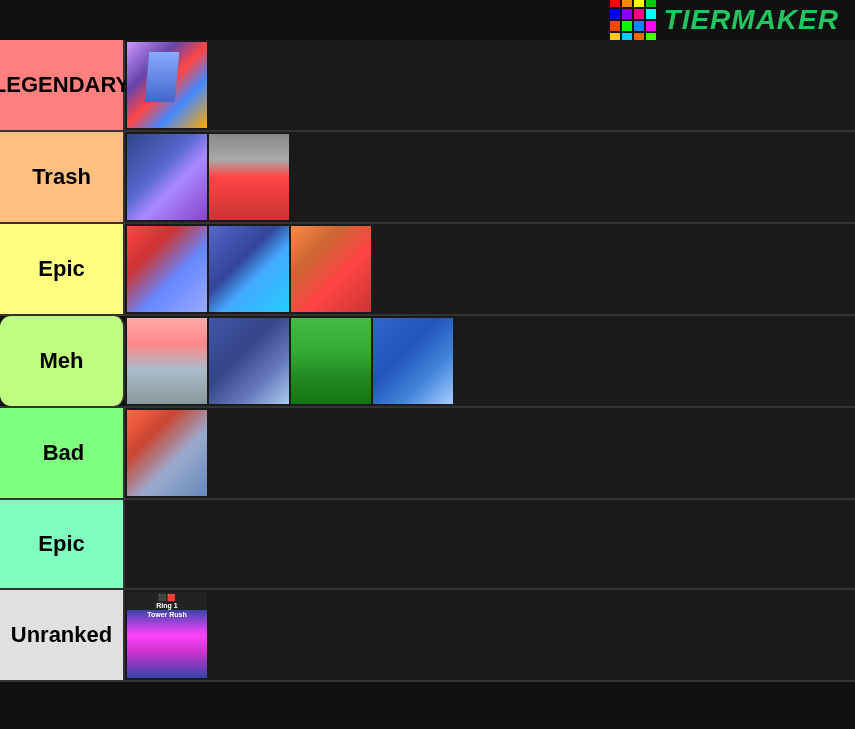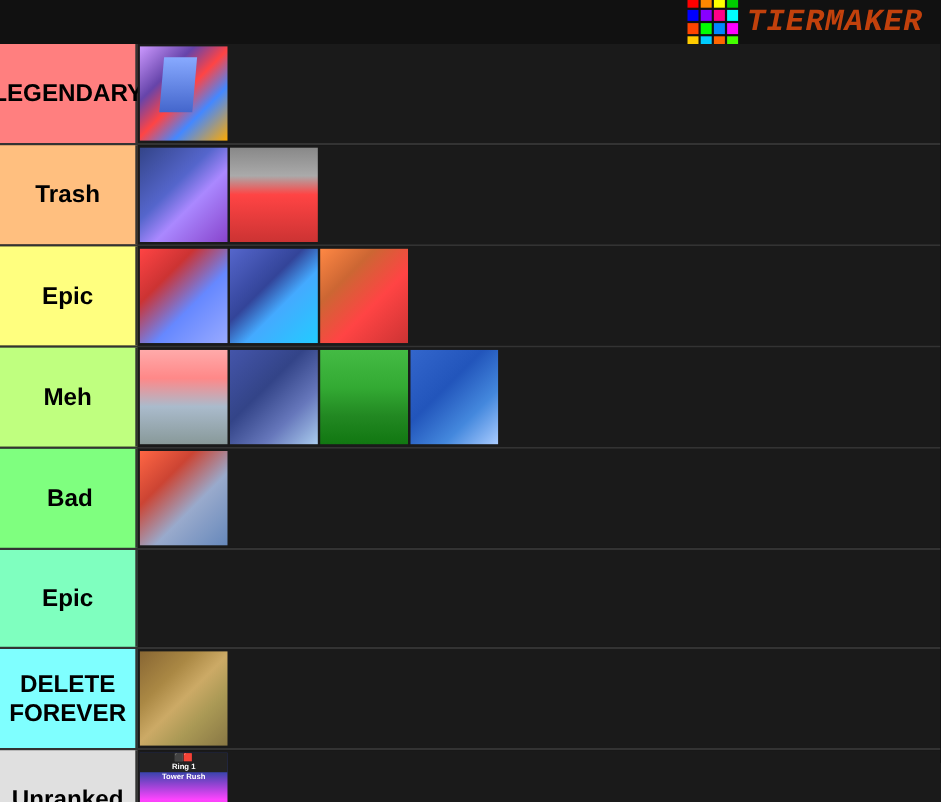--- a/index.html
+++ b/index.html
@@ -32,27 +32,26 @@
       grid-template-rows: repeat(4, 10px);
       gap: 2px;
     }
 
     .logo-cell {
       width: 10px;
       height: 10px;
     }
 
     .logo-title {
-      color: #c2410c;
+      color: #22c55e;
       font-size: 28px;
       font-weight: bold;
       font-style: italic;
       letter-spacing: 1px;
       text-transform: uppercase;
-      font-family: Liberation Mono, monospace;
     }
 
     .tier-row {
       display: flex;
       border-bottom: 2px solid #333;
       min-height: 90px;
     }
 
     .tier-label {
       width: 125px;
@@ -76,21 +75,21 @@
       align-content: flex-start;
       background: #1a1a1a;
       padding: 2px;
       gap: 2px;
     }
 
     
     .legendary { background: #ff7f7f; }
     .epic { background: #ffbf7f; }
     .good { background: #ffff7f; }
-    .meh { background: #bfff7f; }
+    .meh { background: #bfff7f; border-radius: 11px; }
     .bad { background: #7fff7f; padding-left: 12px; }
     .trash { background: #7fffbf; }
     .delete-forever { background: #7fffff; }
     .unranked { background: #e0e0e0; }
 
     
     .img-legendary-1 {
       width: 80px;
       height: 86px;
       background: linear-gradient(135deg, #cc99ff 0%, #6644aa 30%, #ff4444 50%, #4488ff 70%, #ffaa00 100%);
@@ -288,28 +287,20 @@
         <div class="img-bad-1"></div>
       </div>
     </div>
   </div>
 
   <div class="tier-row">
     <div class="tier-label trash">Epic</div>
     <div class="tier-content"></div>
   </div>
 
-  <div class="tier-row">
-    <div class="tier-label delete-forever">DELETE FOREVER</div>
-    <div class="tier-content">
-      <div class="img-wrap">
-        <div class="img-delete-1"></div>
-      </div>
-    </div>
-  </div>
 
   <div class="tier-row">
     <div class="tier-label unranked">Unranked</div>
     <div class="tier-content">
       <div class="img-wrap" style="position:relative;">
         <div class="img-unranked-1">
           <div class="unranked-label">⬛🟥<br>Ring 1<br>Tower Rush</div>
         </div>
       </div>
     </div>

